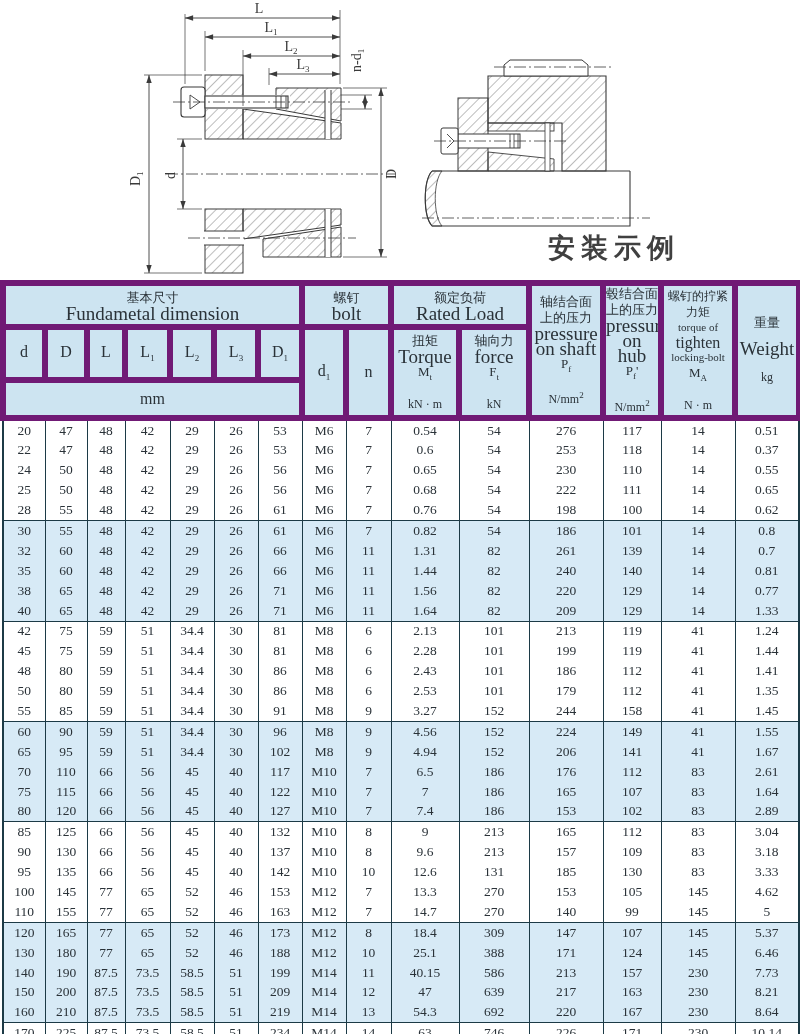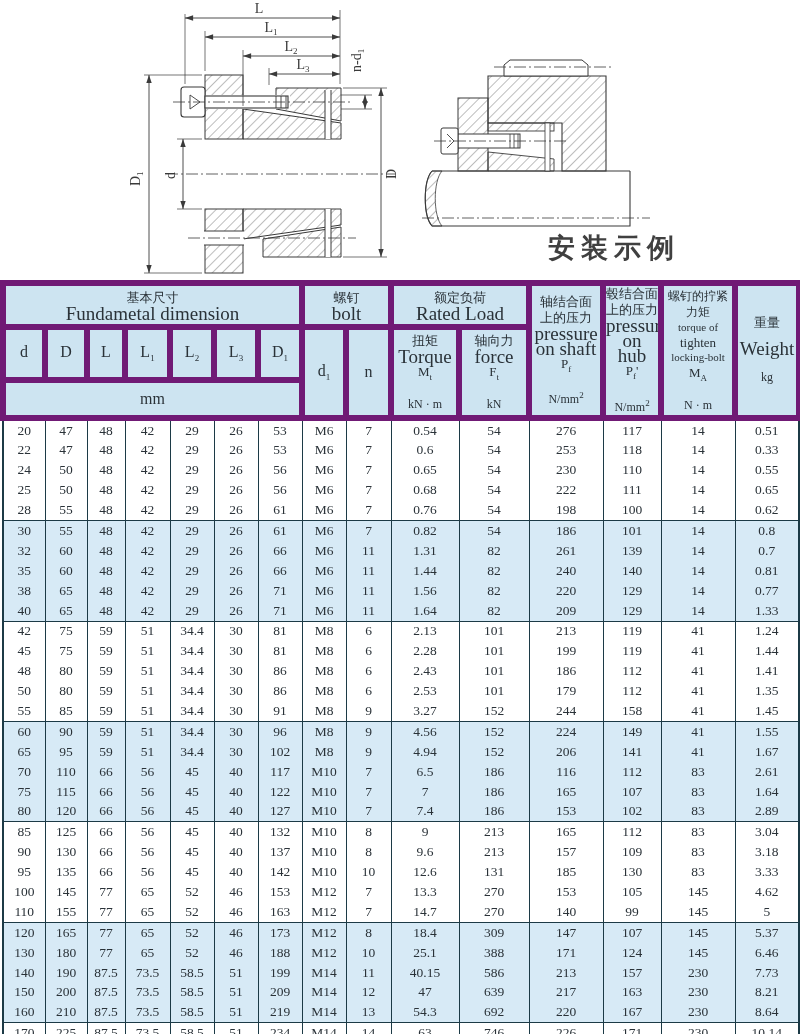--- a/index.html
+++ b/index.html
@@ -210,21 +210,21 @@
           <div class="hzh">上的压力</div>
           <div class="hen">pressure</div>
           <div class="hen">on  hub</div>
           <div class="hsym"><span>P</span><sub>f</sub><span>'</span></div>
           <div class="hunit"><span>N/mm</span><sup>2</sup></div>
         </th>
         <th rowspan="3">
           <div class="hzh" style="font-size:12px">螺钉的拧紧</div>
           <div class="hzh" style="font-size:12px">力矩</div>
           <div class="hen" style="font-size:11px">torque of</div>
-          <div class="hen" style="font-size:13px">tighten</div>
+          <div class="hen" style="font-size:16px">tighten</div>
           <div class="hen" style="font-size:11px">locking-bolt</div>
           <div class="hsym"><span>M</span><sub>A</sub></div>
           <div class="hunit">N · m</div>
         </th>
         <th rowspan="3">
           <div class="hzh">重量</div>
           <div class="hen" style="margin-top:10px">Weight</div>
           <div class="hunit" style="margin-top:14px">kg</div>
         </th>
       </tr>
@@ -281,21 +281,21 @@
           <td>29</td>
           <td>26</td>
           <td>53</td>
           <td>M6</td>
           <td>7</td>
           <td>0.6</td>
           <td>54</td>
           <td>253</td>
           <td>118</td>
           <td>14</td>
-          <td>0.33</td>
+          <td>0.37</td>
         </tr>
         <tr>
           <td>24</td>
           <td>50</td>
           <td>48</td>
           <td>42</td>
           <td>29</td>
           <td>26</td>
           <td>56</td>
           <td>M6</td>
@@ -556,21 +556,21 @@
           <td>110</td>
           <td>66</td>
           <td>56</td>
           <td>45</td>
           <td>40</td>
           <td>117</td>
           <td>M10</td>
           <td>7</td>
           <td>6.5</td>
           <td>186</td>
-          <td>116</td>
+          <td>176</td>
           <td>112</td>
           <td>83</td>
           <td>2.61</td>
         </tr>
         <tr>
           <td>75</td>
           <td>115</td>
           <td>66</td>
           <td>56</td>
           <td>45</td>

